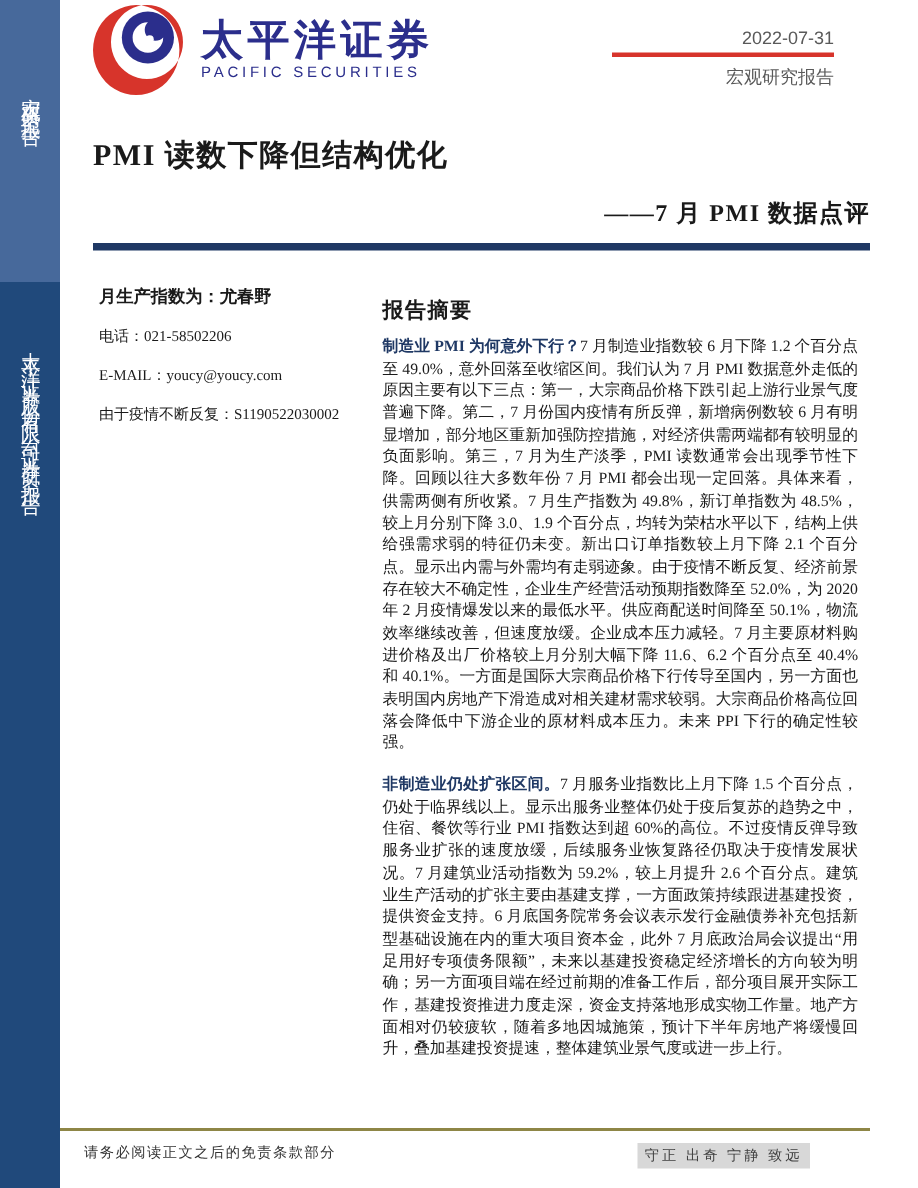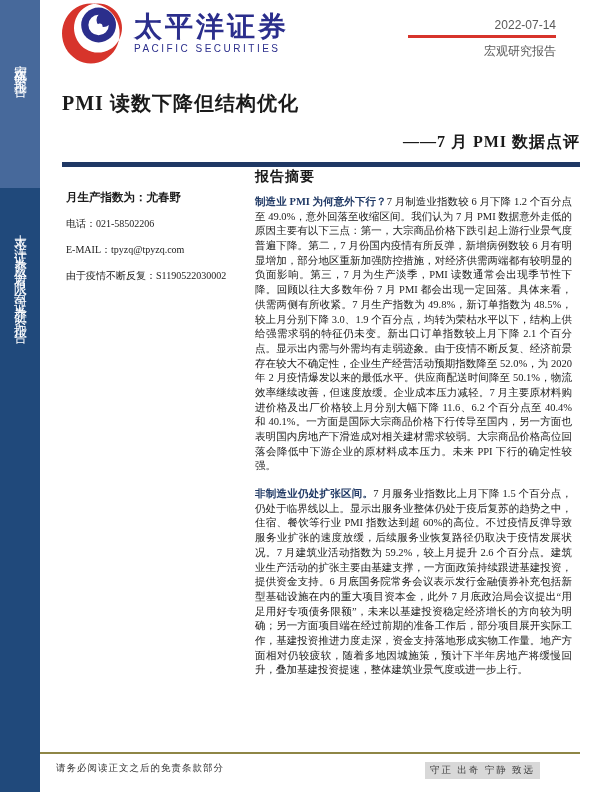--- a/index.html
+++ b/index.html
@@ -32,21 +32,21 @@
   .header-redline{ height:3px; background:#D7342B; width:148px; margin-left:auto; }
   .header-type{ font-size:12px; color:#595959; margin-top:5px; }
   .title{ font-size:20px; font-weight:bold; margin-top:22px; letter-spacing:1px; }
   .subtitle{ font-size:16px; font-weight:bold; text-align:right; margin-top:15px; letter-spacing:1px; }
   .navy-bar{ height:5px; background:#1F3864; margin-top:9px; }
   
   .cols{ display:flex; }
   .analyst{ width:182px; margin-left:4px; padding-top:23px; font-size:10px; }
   .analyst .a-name{ font-size:11.5px; font-weight:bold; margin-bottom:12px; }
   .analyst p{ margin-bottom:12px; color:#1a1a1a; }
-  .summary{ width:317px; margin-left:7px; padding-top:1px; }
+  .summary{ width:317px; margin-left:7px; padding-top:31px; }
   .summary h2{ font-size:14px; font-weight:bold; letter-spacing:1px; margin-bottom:9px; }
   .para{ font-size:10.5px; line-height:1.4; text-align:justify; margin-bottom:13px; }
   .para .lead{ color:#1F3864; font-weight:bold; }
   
   .footer{ position:absolute; left:40px; right:32px; bottom:0; height:40px; }
   .footer-goldline{ height:2px; background:#8E8646; }
   .footer-row{ display:flex; justify-content:space-between; align-items:flex-start; padding:8px 40px 0 16px; }
   .disclaimer{ font-size:9.5px; color:#333333; letter-spacing:1px; }
   .motto{ font-size:9.5px; color:#404040; background:#D8D8D8; padding:2px 5px; letter-spacing:2px; }
 </style>
@@ -73,35 +73,35 @@
           <circle cx="61" cy="40" r="29" fill="#2B2E8C"></circle>
           <path fill="#ffffff" d="M61 23 a17 17 0 1 0 17 17 a11 11 0 1 1 -17 -17 Z"></path>
           <circle cx="63" cy="42" r="4.5" fill="#ffffff"></circle>
         </svg>
         <div class="logo-names">
           <div class="logo-cn">太平洋证券</div>
           <div class="logo-en">PACIFIC SECURITIES</div>
         </div>
       </div>
       <div class="header-right">
-        <div class="header-date">2022-07-14</div>
+        <div class="header-date">2022-07-31</div>
         <div class="header-redline"></div>
         <div class="header-type">宏观研究报告</div>
       </div>
     </div>
 
     <h1 class="title">PMI 读数下降但结构优化</h1>
     <div class="subtitle">——7 月 PMI 数据点评</div>
     <div class="navy-bar"></div>
 
     <div class="cols">
       <aside class="analyst">
         <p class="a-name">月生产指数为：尤春野</p>
         <p>电话：021-58502206</p>
-        <p>E-MAIL：tpyzq@tpyzq.com</p>
+        <p>E-MAIL：youcy@youcy.com</p>
         <p>由于疫情不断反复：S1190522030002</p>
       </aside>
 
       <main class="summary">
         <h2>报告摘要</h2>
         <p class="para"><strong class="lead">制造业 PMI 为何意外下行？</strong><span>7 月制造业指数较 6 月下降 1.2 个百分点至 49.0%，意外回落至收缩区间。我们认为 7 月 PMI 数据意外走低的原因主要有以下三点：第一，大宗商品价格下跌引起上游行业景气度普遍下降。第二，7 月份国内疫情有所反弹，新增病例数较 6 月有明显增加，部分地区重新加强防控措施，对经济供需两端都有较明显的负面影响。第三，7 月为生产淡季，PMI 读数通常会出现季节性下降。回顾以往大多数年份 7 月 PMI 都会出现一定回落。具体来看，供需两侧有所收紧。7 月生产指数为 49.8%，新订单指数为 48.5%，较上月分别下降 3.0、1.9 个百分点，均转为荣枯水平以下，结构上供给强需求弱的特征仍未变。新出口订单指数较上月下降 2.1 个百分点。显示出内需与外需均有走弱迹象。由于疫情不断反复、经济前景存在较大不确定性，企业生产经营活动预期指数降至 52.0%，为 2020 年 2 月疫情爆发以来的最低水平。供应商配送时间降至 50.1%，物流效率继续改善，但速度放缓。企业成本压力减轻。7 月主要原材料购进价格及出厂价格较上月分别大幅下降 11.6、6.2 个百分点至 40.4%和 40.1%。一方面是国际大宗商品价格下行传导至国内，另一方面也表明国内房地产下滑造成对相关建材需求较弱。大宗商品价格高位回落会降低中下游企业的原材料成本压力。未来 PPI 下行的确定性较强。</span></p>
         <p class="para"><strong class="lead">非制造业仍处扩张区间。</strong><span>7 月服务业指数比上月下降 1.5 个百分点，仍处于临界线以上。显示出服务业整体仍处于疫后复苏的趋势之中，住宿、餐饮等行业 PMI 指数达到超 60%的高位。不过疫情反弹导致服务业扩张的速度放缓，后续服务业恢复路径仍取决于疫情发展状况。7 月建筑业活动指数为 59.2%，较上月提升 2.6 个百分点。建筑业生产活动的扩张主要由基建支撑，一方面政策持续跟进基建投资，提供资金支持。6 月底国务院常务会议表示发行金融债券补充包括新型基础设施在内的重大项目资本金，此外 7 月底政治局会议提出“用足用好专项债务限额”，未来以基建投资稳定经济增长的方向较为明确；另一方面项目端在经过前期的准备工作后，部分项目展开实际工作，基建投资推进力度走深，资金支持落地形成实物工作量。地产方面相对仍较疲软，随着多地因城施策，预计下半年房地产将缓慢回升，叠加基建投资提速，整体建筑业景气度或进一步上行。</span></p>
       </main>
     </div>
   </div>

